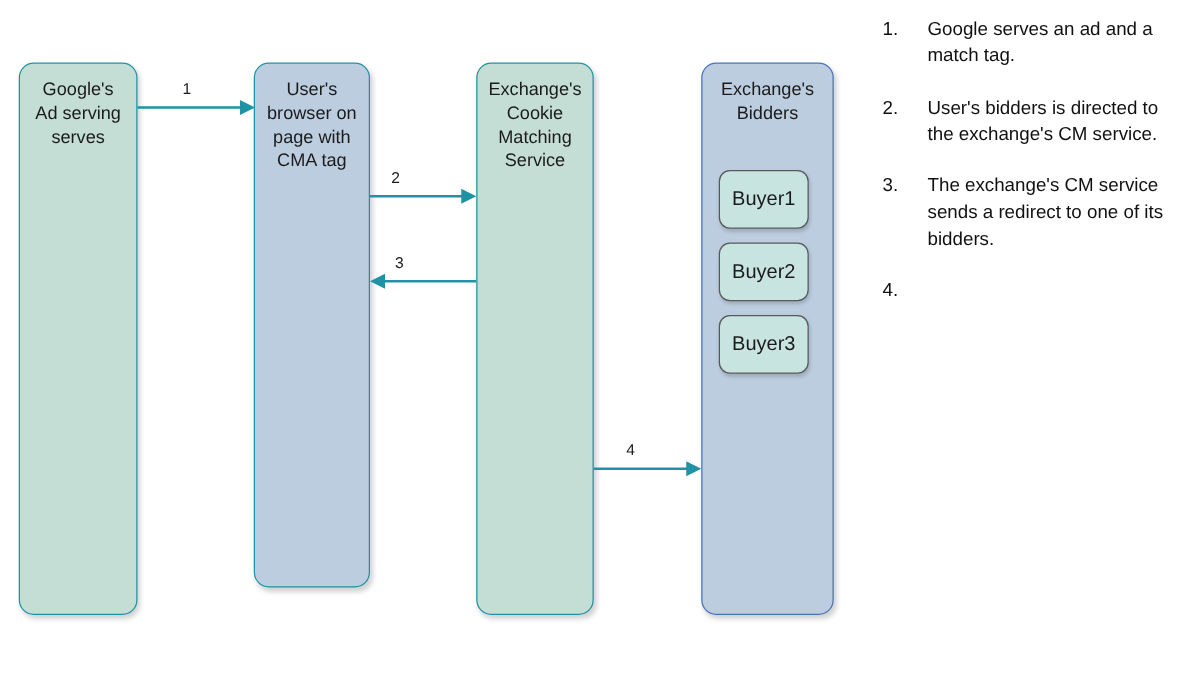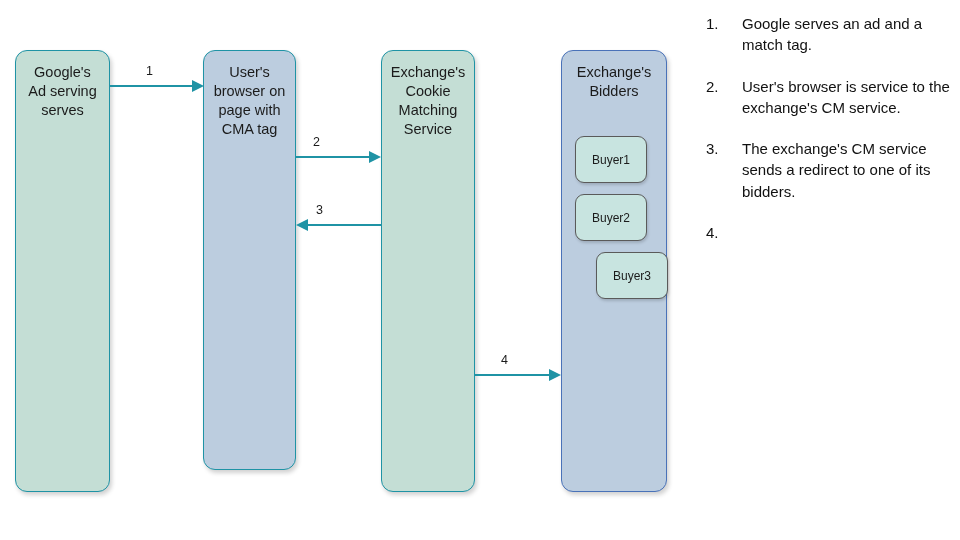--- a/index.html
+++ b/index.html
@@ -56,27 +56,27 @@
     box-sizing: border-box;
     width: 72px;
     height: 47px;
     left: 575px;
     background: #c8e4e0;
     border: 1px solid #5a5a5a;
     border-radius: 9px;
     display: flex;
     align-items: center;
     justify-content: center;
-    font-size: 12px;
+    font-size: 16px;
     color: #1b1b1b;
     box-shadow: 1px 2px 3px rgba(0,0,0,0.16);
   }
   #buyer-0 { top: 136px; }
   #buyer-1 { top: 194px; }
-  #buyer-2 { top: 252px; margin-left: 21px; }
+  #buyer-2 { top: 252px; }
   #buyer-3 { top: 385px; }
 
   
   .arrow-line {
     position: absolute;
     height: 2px;
     background: #1f93a5;
   }
   .arrow-head {
     position: absolute;
@@ -180,21 +180,21 @@
 
   <div id="steps">
 
     <div class="step">
       <div class="step-num">1.</div>
       <div class="step-text">Google serves an ad and a match tag.</div>
     </div>
 
     <div class="step">
       <div class="step-num">2.</div>
-      <div class="step-text">User's browser is service to the exchange's CM service.</div>
+      <div class="step-text">User's bidders is directed to the exchange's CM service.</div>
     </div>
 
     <div class="step">
       <div class="step-num">3.</div>
       <div class="step-text">The exchange's CM service sends a redirect to one of its bidders.</div>
     </div>
 
     <div class="step">
       <div class="step-num">4.</div>
     </div>

